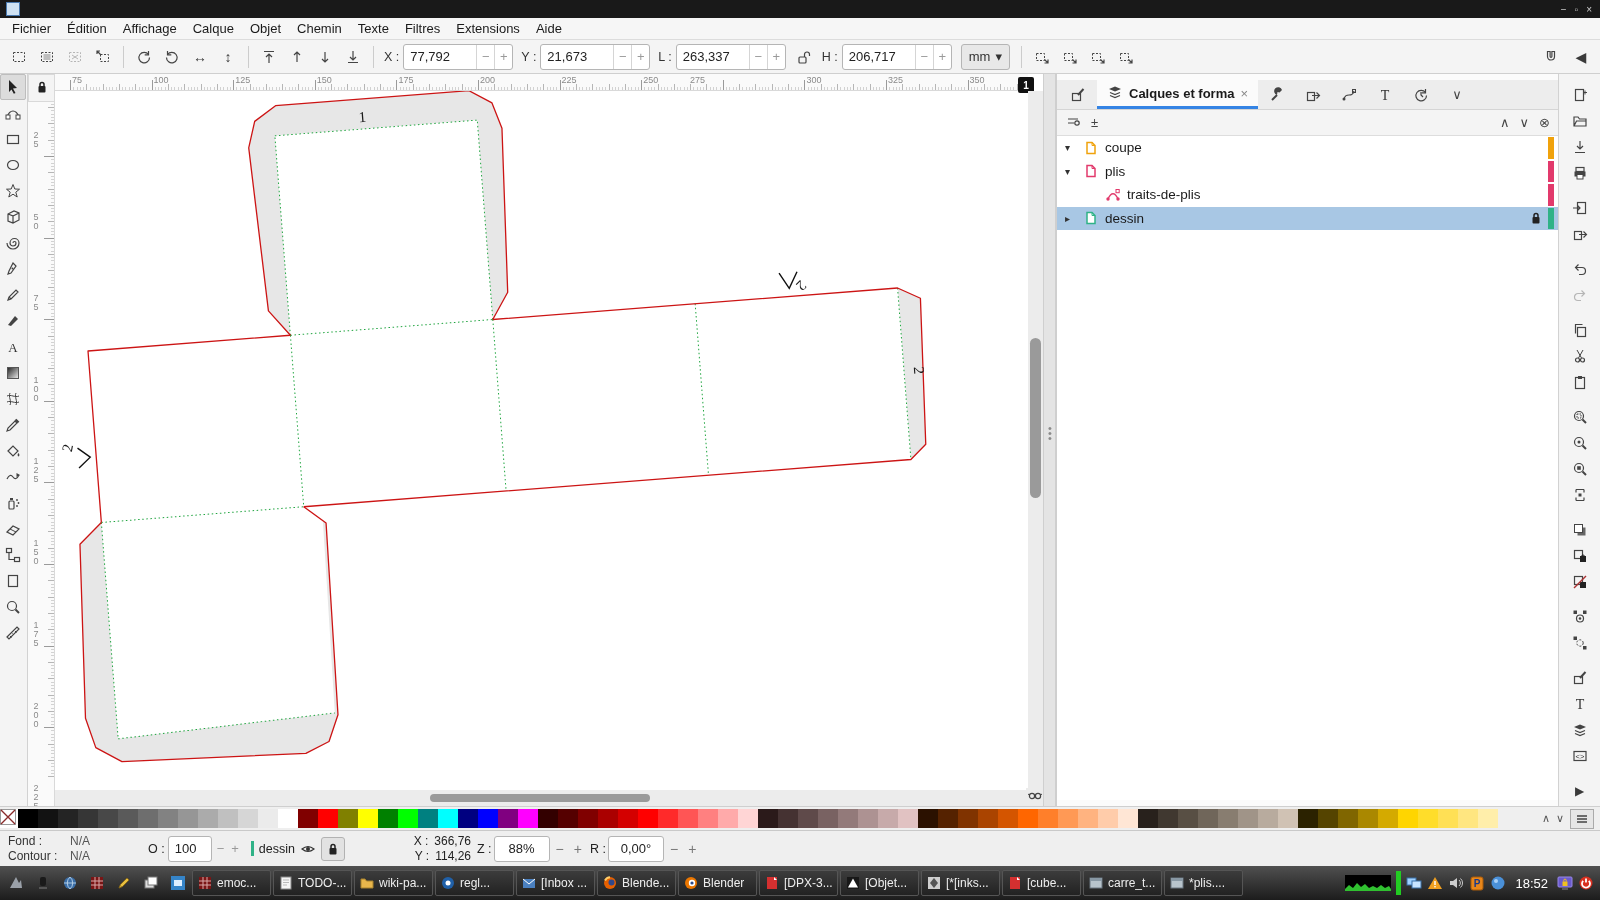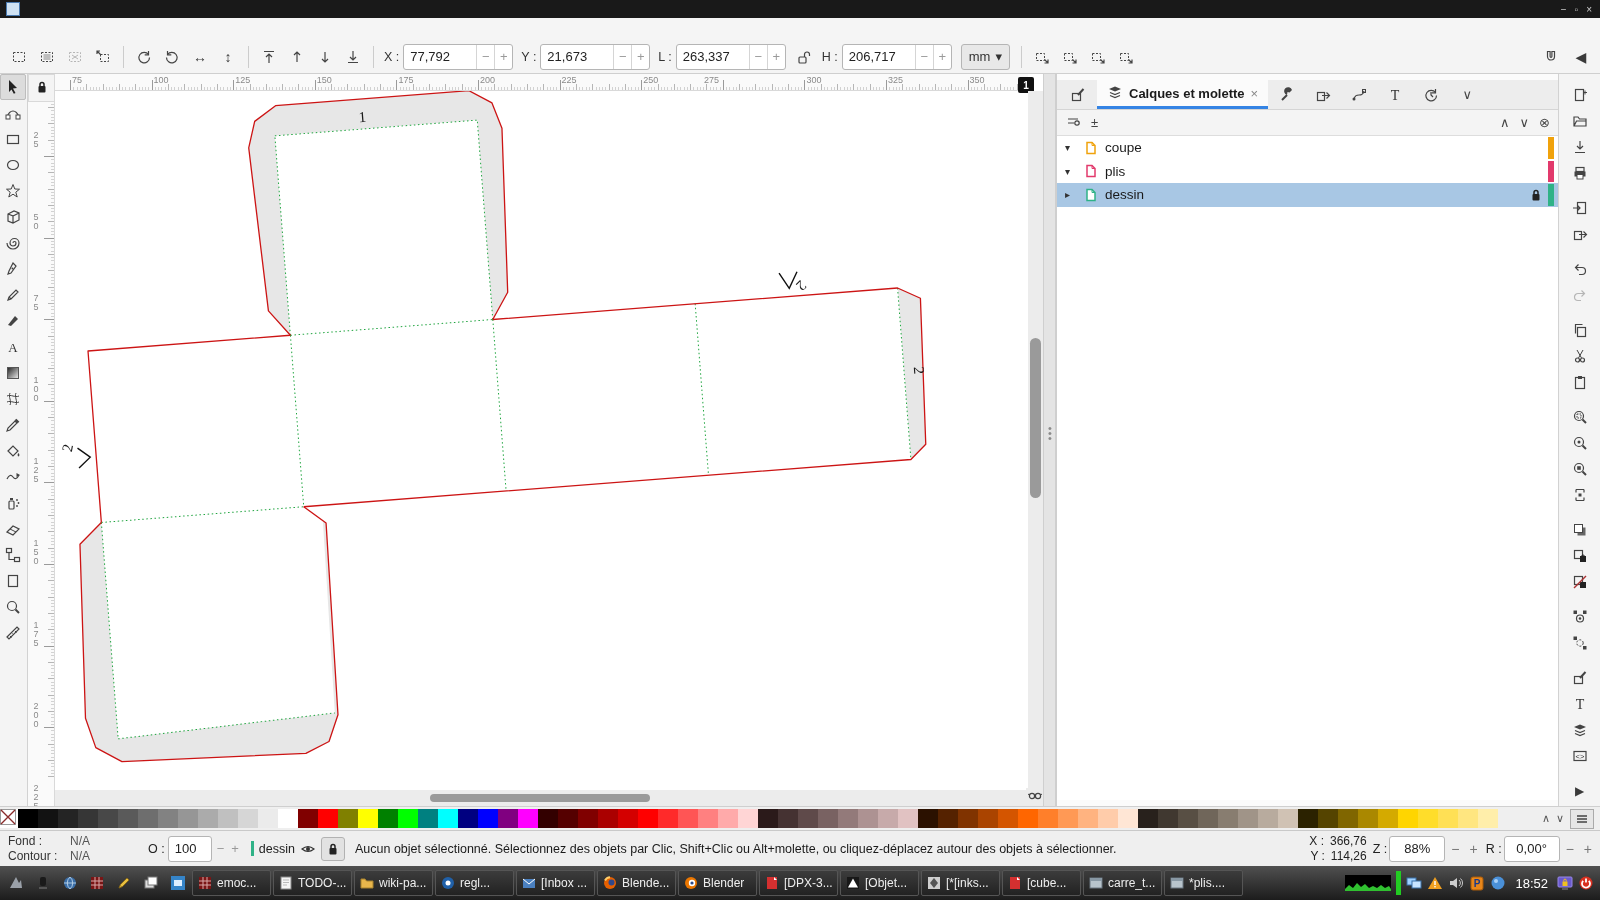--- a/index.html
+++ b/index.html
@@ -154,20 +154,33 @@
 
   <div class="titlebar">
     <span class="appicon"></span>
     <span class="winctl">
       <span>−</span>
       <span>▫</span>
       <span>×</span>
     </span>
   </div>
 
+  <div class="menubar">
+
+  <span class="menu-item">Fichier</span>
+      <span class="menu-item">Édition</span>
+      <span class="menu-item">Affichage</span>
+      <span class="menu-item">Calque</span>
+      <span class="menu-item">Objet</span>
+      <span class="menu-item">Chemin</span>
+      <span class="menu-item">Texte</span>
+      <span class="menu-item">Filtres</span>
+      <span class="menu-item">Extensions</span>
+      <span class="menu-item">Aide</span>
+    </div>
 
   <div class="toolbar">
     <span class="tbtn">
         <svg viewBox="0 0 16 16" width="16" height="16">
           <rect x="2.5" y="3.5" width="11" height="9" stroke="#444" stroke-dasharray="2 1.5" fill="none"></rect>
         </svg>
       </span>
     <span class="tbtn">
         <svg viewBox="0 0 16 16" width="16" height="16">
           <rect x="2.5" y="3.5" width="11" height="9" stroke="#444" stroke-dasharray="2 1.5" fill="none"></rect>
@@ -533,21 +546,21 @@
 
       <div class="hruler">
           <span class="rnum" style="left: 17px;">75</span>
           <span class="rnum" style="left: 98.6px;">100</span>
           <span class="rnum" style="left: 180.2px;">125</span>
           <span class="rnum" style="left: 261.8px;">150</span>
           <span class="rnum" style="left: 343.4px;">175</span>
           <span class="rnum" style="left: 425px;">200</span>
           <span class="rnum" style="left: 506.6px;">225</span>
           <span class="rnum" style="left: 588.2px;">250</span>
-          <span class="rnum" style="left: 649px;">275</span>
+          <span class="rnum" style="left: 635px;">275</span>
           <span class="rnum" style="left: 751.4px;">300</span>
           <span class="rnum" style="left: 833px;">325</span>
           <span class="rnum" style="left: 914.6px;">350</span>
         </div>
 
       <div class="canvas">
         <svg width="973" height="699" viewBox="0 0 973 699">
           <g transform="translate(33,260) rotate(-4.45)">
 
             <polygon class="tabfill" points="203,0 183,-26 176,-190 184,-216 206,-230 400,-230 422,-216 430,-190 423,-26 406,0"></polygon>
@@ -607,21 +620,21 @@
               <rect x="2.5" y="6.5" width="8" height="7" stroke="#444" fill="none" stroke-width="1.2"></rect>
               <path d="M13.5 2 L8 8" stroke="#444" stroke-width="2"></path>
             </svg>
           </span>
         <span class="ptab">
           <span><svg viewBox="0 0 16 16" width="16" height="16">
                 <path d="M2 5 L8 2.5 L14 5 L8 7.5 Z" fill="#444"></path>
                 <path d="M3 8.5 L8 10.5 L13 8.5" stroke="#444" fill="none" stroke-width="1.2"></path>
                 <path d="M3 11.5 L8 13.5 L13 11.5" stroke="#444" fill="none" stroke-width="1.2"></path>
               </svg></span>
-          <span>Calques et molette</span>
+          <span>Calques et forma</span>
           <span class="tclose">×</span>
         </span>
         <span class="ptab-icon">
             <svg viewBox="0 0 16 16" width="16" height="16">
               <path d="M3 13 L8 8" stroke="#444" stroke-width="2"></path>
               <path d="M8 8 a4 4 0 1 1 5 -5 l-2.5 2.5 -2 -0.5 Z" fill="#444"></path>
             </svg>
           </span>
         <span class="ptab-icon">
             <svg viewBox="0 0 16 16" width="16" height="16">
@@ -682,20 +695,34 @@
               <svg viewBox="0 0 16 16" width="16" height="16">
                 <path d="M4 2.5 h5 l3 3 V13.5 H4 Z" fill="#fff" stroke="currentColor" stroke-width="1.5"></path>
                 <path d="M9 2.5 v3 h3" stroke="currentColor" fill="none"></path>
               </svg>
             </span>
             <span class="llabel">plis</span>
             <span class="llock"></span>
             <span class="lstrip" style="background: rgb(226, 58, 108);"></span>
           </div>
 
+          <div class="trow child">
+            <span class="exp"></span>
+            <span class="licon" style="color: rgb(226, 58, 108);">
+              <svg viewBox="0 0 16 16" width="16" height="16">
+                <path d="M3 12 C6 5 10 5 13 12" stroke="currentColor" fill="none" stroke-width="1.3"></path>
+                <circle cx="3" cy="12" r="1.7" fill="currentColor"></circle>
+                <circle cx="13" cy="12" r="1.7" fill="currentColor"></circle>
+                <rect x="11" y="2.5" width="3.2" height="3.2" fill="none" stroke="currentColor"></rect>
+              </svg>
+            </span>
+            <span class="llabel">traits-de-plis</span>
+            <span class="llock"></span>
+            <span class="lstrip" style="background: rgb(226, 58, 108);"></span>
+          </div>
 
           <div class="trow selected">
             <span class="exp">▸</span>
             <span class="licon" style="color: rgb(47, 178, 135);">
               <svg viewBox="0 0 16 16" width="16" height="16">
                 <path d="M4 2.5 h5 l3 3 V13.5 H4 Z" fill="#fff" stroke="currentColor" stroke-width="1.5"></path>
                 <path d="M9 2.5 v3 h3" stroke="currentColor" fill="none"></path>
               </svg>
             </span>
             <span class="llabel">dessin</span>
@@ -1063,21 +1090,20 @@
             <circle cx="8" cy="8" r="2" fill="#333"></circle>
           </svg>
         </span>
       <span class="lockbtn">
           <svg viewBox="0 0 16 16" width="16" height="16">
             <rect x="4.5" y="7" width="7" height="6.5" rx="1" fill="#222"></rect>
             <path d="M6 7.5 V5.5 a2 2 0 0 1 4 0 V7.5" stroke="#222" stroke-width="1.5" fill="none"></path>
           </svg>
         </span>
     </div>
-    <div class="smsg">Aucun objet sélectionné. Sélectionnez des objets par Clic, Shift+Clic ou Alt+molette, ou cliquez-déplacez autour des objets à sélectionner.</div>
     <div class="xyblock">
       <div>
           <span>X :</span>
           <span>366,76</span>
         </div>
       <div>
           <span>Y :</span>
           <span>114,26</span>
         </div>
     </div>

